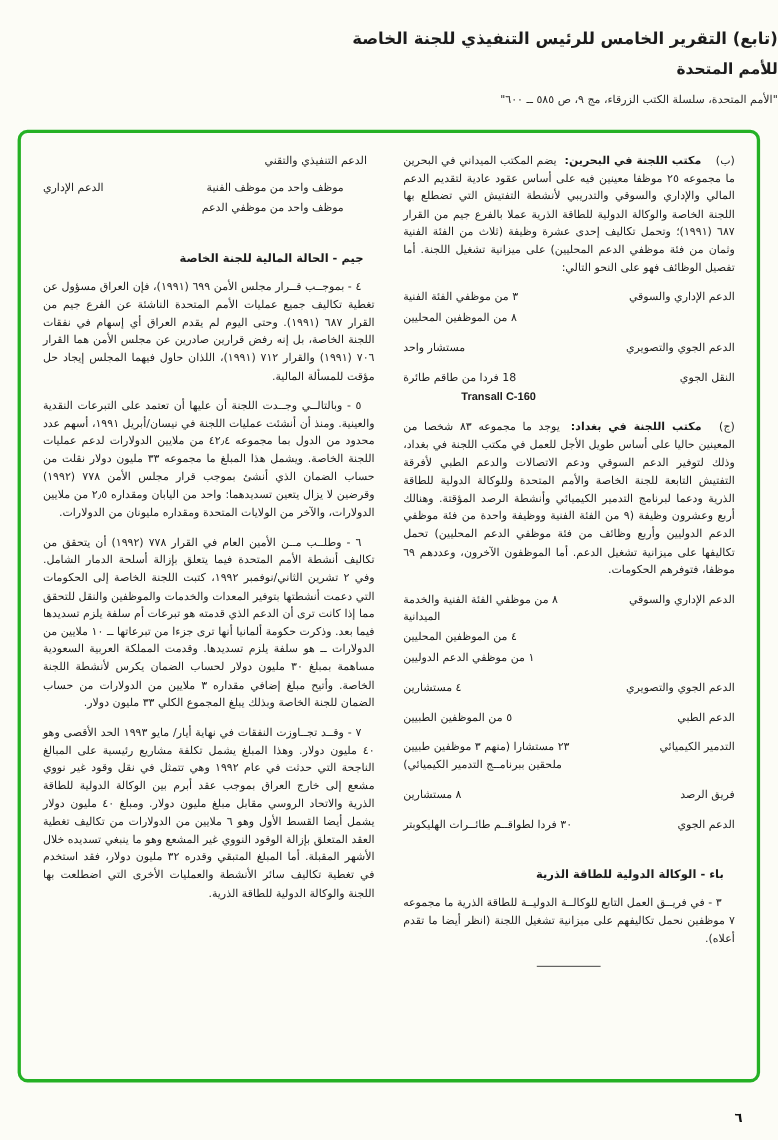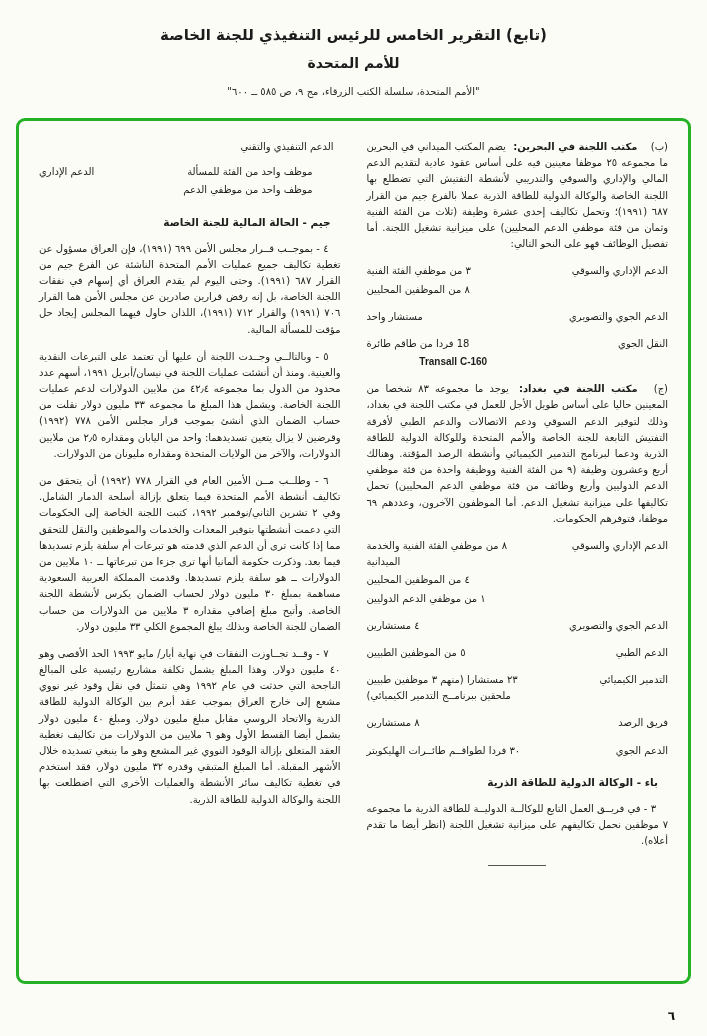--- a/index.html
+++ b/index.html
@@ -7,42 +7,42 @@
   body {
     background:#fcfcf6;
     font-family:"DejaVu Sans", sans-serif;
     color:#1c1c1c;
     position:relative;
     overflow:hidden;
   }
   .page { direction:rtl; width:100%; height:100%; position:relative; }
 
   
-  .doc-header { text-align:center; padding-top:26px; }
+  .doc-header { text-align:right; padding-top:26px; }
   .title1 { font-size:15px; font-weight:bold; letter-spacing:0; }
   .title2 { font-size:14px; font-weight:bold; margin-top:11px; }
   .source { font-size:10px; margin-top:15px; color:#262626; }
 
   
   .content-box {
     position:absolute; top:118px; left:16px;
     width:675px; height:866px;
     border:3px solid #25b125; border-radius:9px;
     padding:18px 20px 12px 20px;
     display:flex; gap:26px;
     overflow:hidden;
   }
   .col { flex:1; font-size:10px; line-height:1.62; text-align:justify; }
 
   .para { margin-bottom:11px; }
   .num-para { text-indent:12px; }
   .marker { margin-left:10px; }
   .lead { font-weight:bold; margin-left:4px; }
 
-  .heading { font-weight:bold; font-size:10.5px; text-align:right; margin:13px 0 10px; text-indent:10px; }
+  .heading { font-weight:bold; font-size:10.5px; text-align:right; margin:26px 0 10px; text-indent:10px; }
 
   
   .dl-row { display:flex; gap:10px; align-items:flex-start; margin:2px 0 9px; }
   .dl-label { width:118px; flex-shrink:0; text-align:right; }
   .dl-vals { flex:1; }
   .dl-val { text-align:left; margin-bottom:2px; }
   .latin { direction:ltr; font-family:"Liberation Sans", sans-serif; text-align:center; font-weight:bold; font-size:10px; }
 
   
   .top-row { display:flex; gap:10px; align-items:flex-start; margin-bottom:9px; }
@@ -159,21 +159,21 @@
     </div>
 
     <div class="col">
 
       <div class="top-row">
         <div class="top-label">الدعم التنفيذي والتقني</div>
       </div>
 
       <div class="top-row">
         <div class="top-vals">
-          <div class="top-val">موظف واحد من الفئة للمسألة</div>
+          <div class="top-val">موظف واحد من موظف الفنية</div>
           <div class="top-val">موظف واحد من موظفي الدعم</div>
         </div>
         <div class="top-label">الدعم الإداري</div>
       </div>
 
       <div class="heading">جيم - الحالة المالية للجنة الخاصة</div>
 
       <p class="para num-para">٤ - بموجــب قــرار مجلس الأمن ٦٩٩ (١٩٩١)، فإن العراق مسؤول عن تغطية تكاليف جميع عمليات الأمم المتحدة الناشئة عن الفرع جيم من القرار ٦٨٧ (١٩٩١). وحتى اليوم لم يقدم العراق أي إسهام في نفقات اللجنة الخاصة، بل إنه رفض قرارين صادرين عن مجلس الأمن هما القرار ٧٠٦ (١٩٩١) والقرار ٧١٢ (١٩٩١)، اللذان حاول فيهما المجلس إيجاد حل مؤقت للمسألة المالية.</p>
       <p class="para num-para">٥ - وبالتالــي وجــدت اللجنة أن عليها أن تعتمد على التبرعات النقدية والعينية. ومنذ أن أنشئت عمليات اللجنة في نيسان/أبريل ١٩٩١، أسهم عدد محدود من الدول بما مجموعه ٤٢٫٤ من ملايين الدولارات لدعم عمليات اللجنة الخاصة. ويشمل هذا المبلغ ما مجموعه ٣٣ مليون دولار نقلت من حساب الضمان الذي أنشئ بموجب قرار مجلس الأمن ٧٧٨ (١٩٩٢) وقرضين لا يزال يتعين تسديدهما: واحد من اليابان ومقداره ٢٫٥ من ملايين الدولارات، والآخر من الولايات المتحدة ومقداره مليونان من الدولارات.</p>
       <p class="para num-para">٦ - وطلــب مــن الأمين العام في القرار ٧٧٨ (١٩٩٢) أن يتحقق من تكاليف أنشطة الأمم المتحدة فيما يتعلق بإزالة أسلحة الدمار الشامل. وفي ٢ تشرين الثاني/نوفمبر ١٩٩٢، كتبت اللجنة الخاصة إلى الحكومات التي دعمت أنشطتها بتوفير المعدات والخدمات والموظفين والنقل للتحقق مما إذا كانت ترى أن الدعم الذي قدمته هو تبرعات أم سلفة يلزم تسديدها فيما بعد. وذكرت حكومة ألمانيا أنها ترى جزءا من تبرعاتها ــ ١٠ ملايين من الدولارات ــ هو سلفة يلزم تسديدها. وقدمت المملكة العربية السعودية مساهمة بمبلغ ٣٠ مليون دولار لحساب الضمان يكرس لأنشطة اللجنة الخاصة. وأتيح مبلغ إضافي مقداره ٣ ملايين من الدولارات من حساب الضمان للجنة الخاصة وبذلك يبلغ المجموع الكلي ٣٣ مليون دولار.</p>

